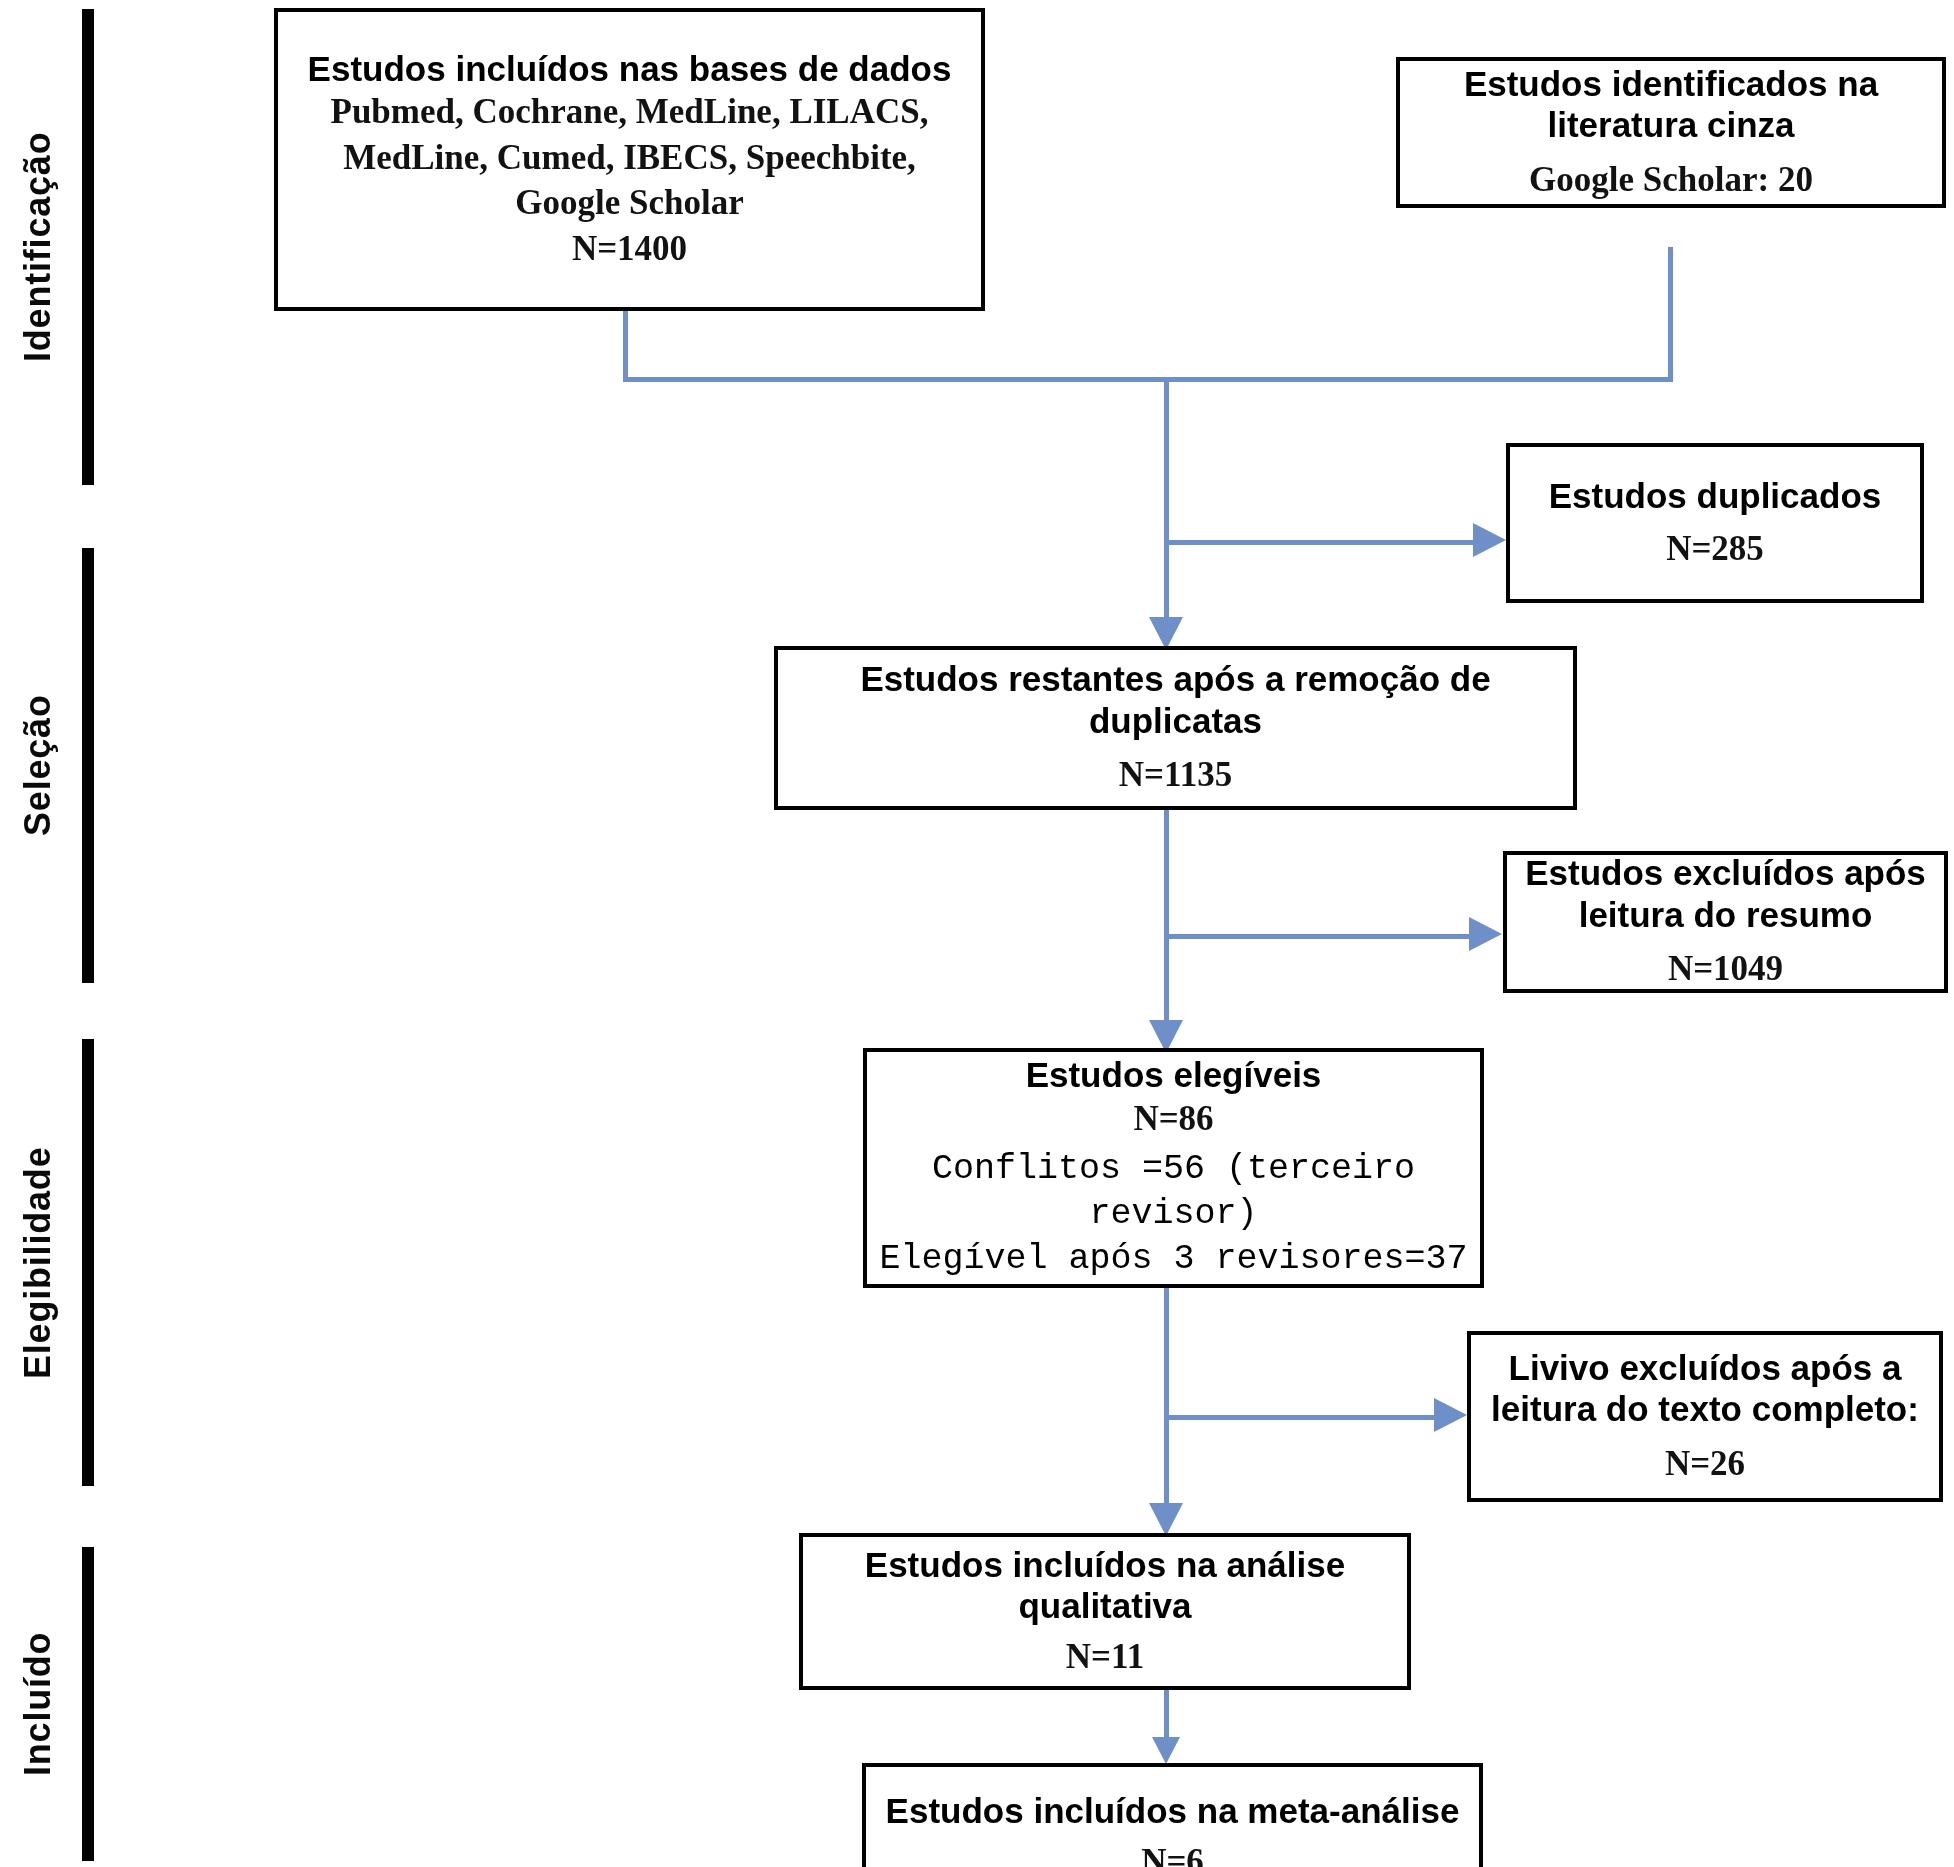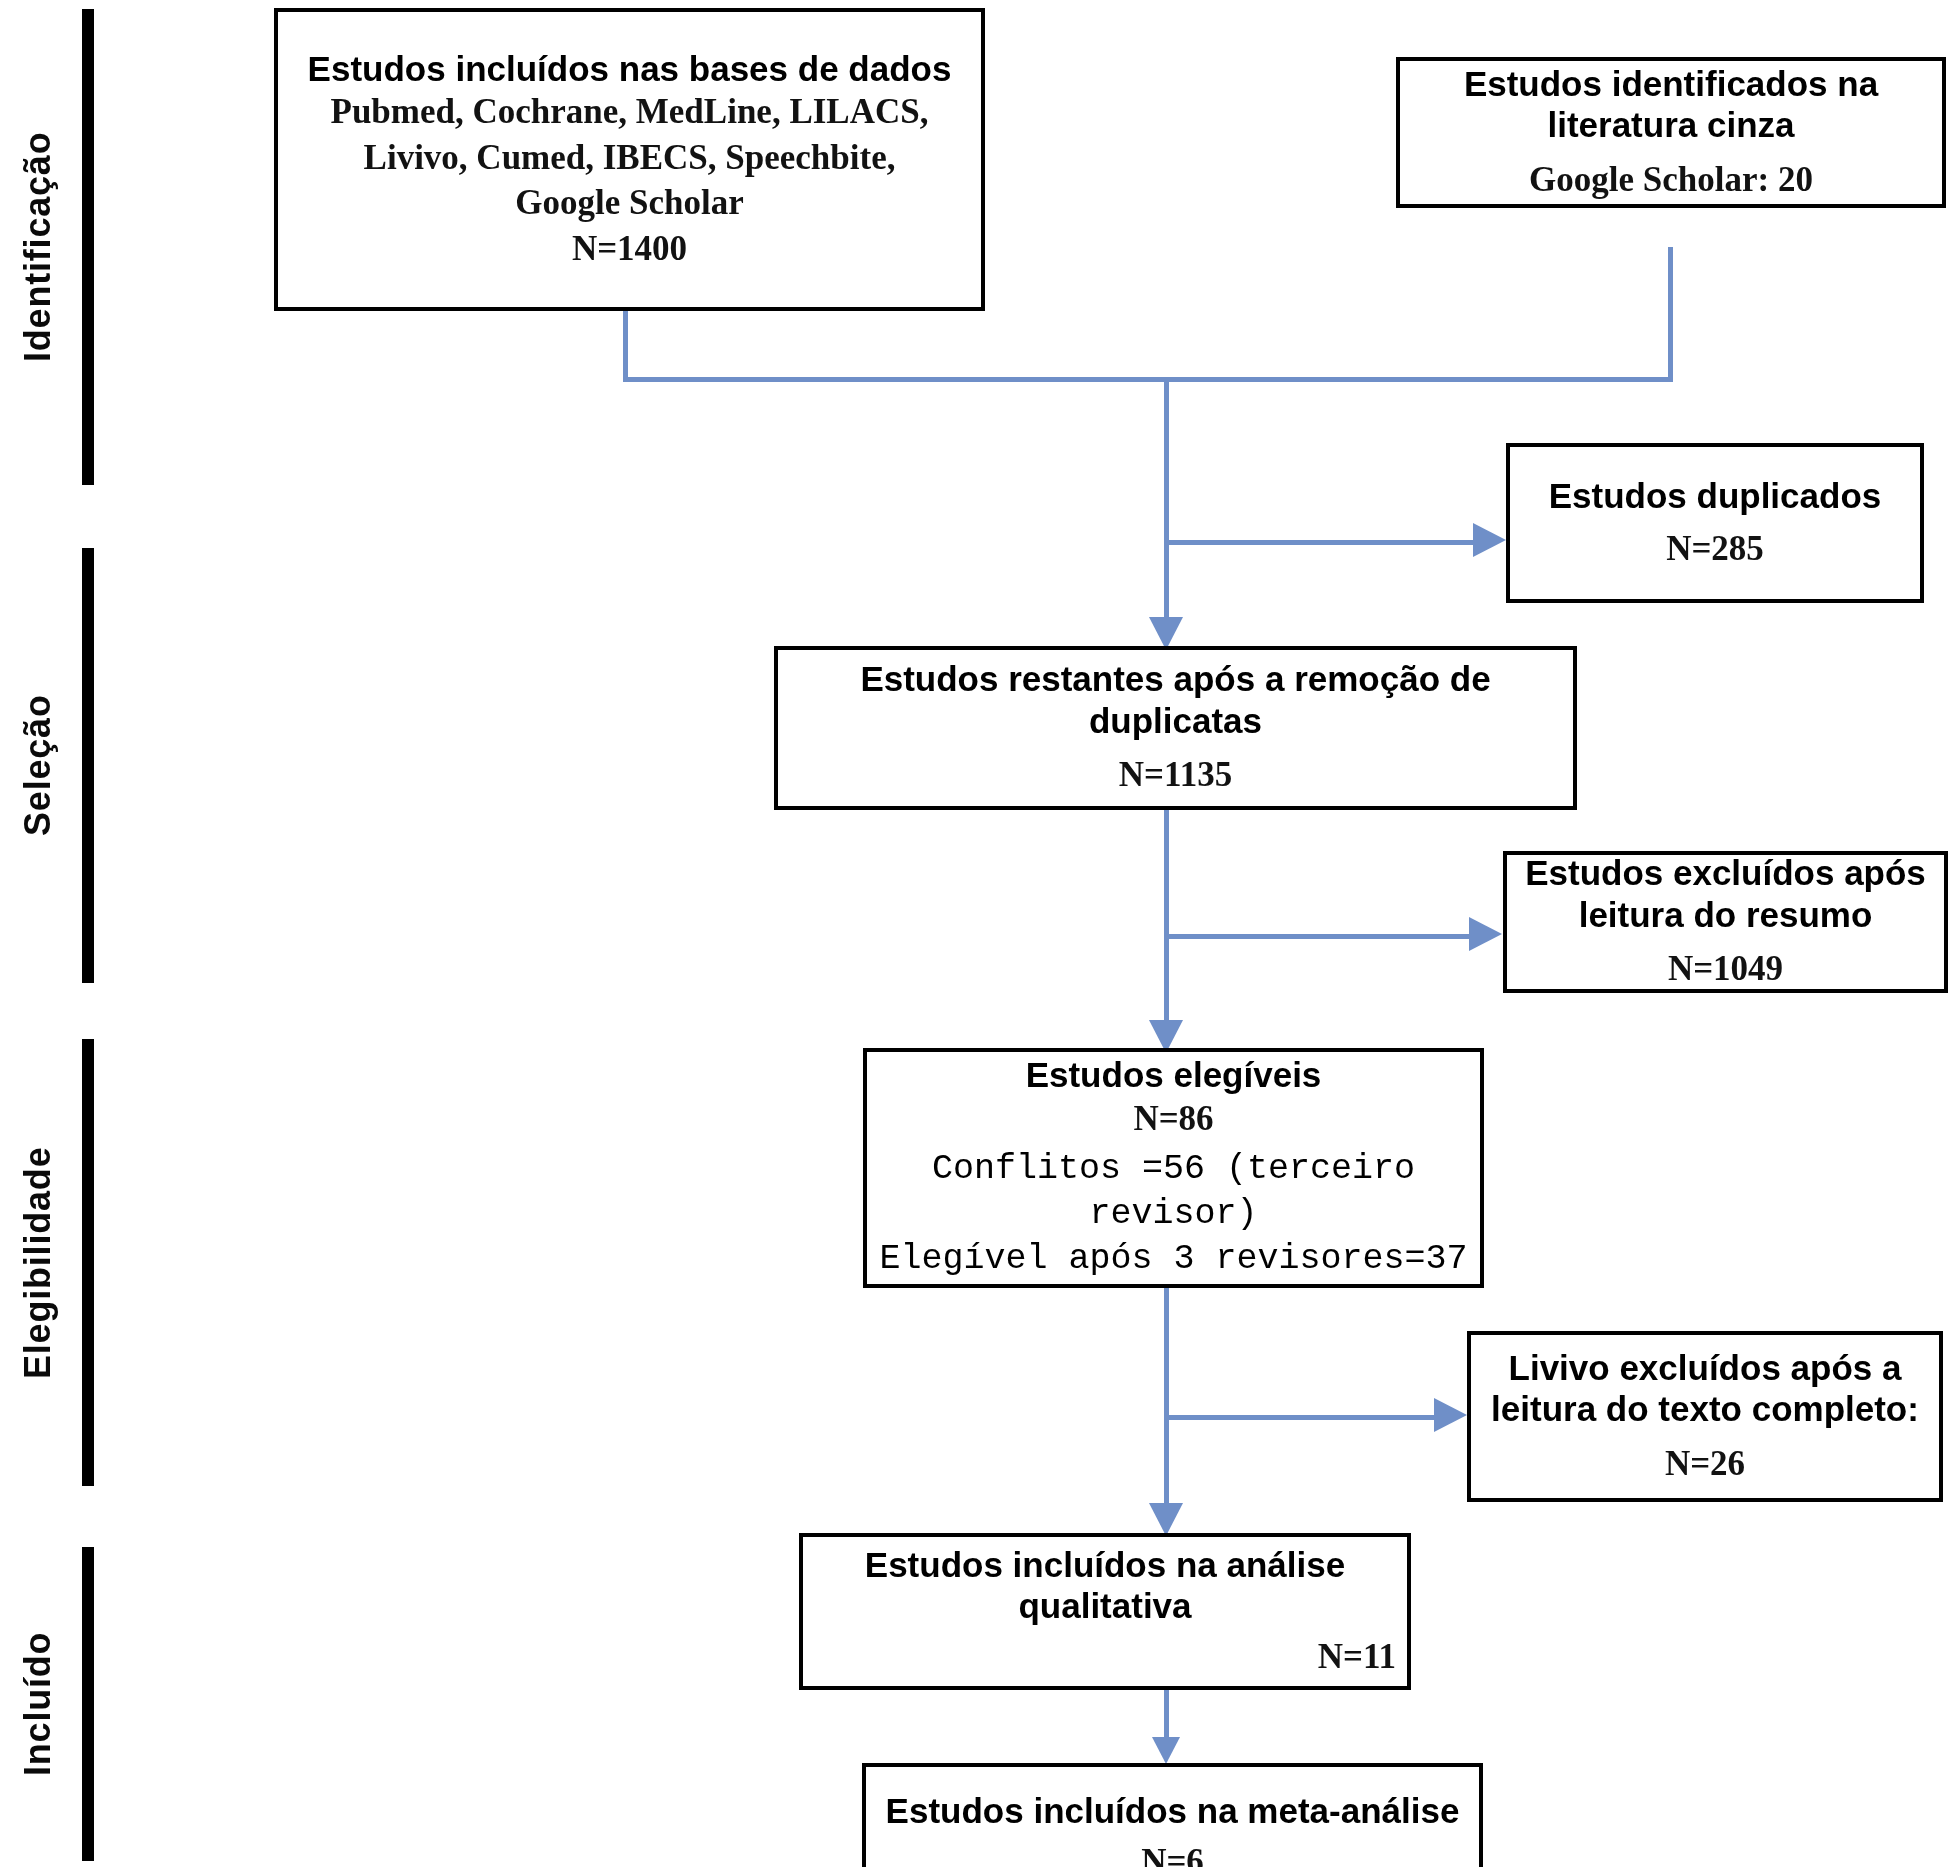--- a/index.html
+++ b/index.html
@@ -134,21 +134,21 @@
 
   <div class="ln-h" style="left:1164px;top:1415px;width:275px;"></div>
   <div class="arrow-r" style="left:1434px;top:1398px;"></div>
 
   <div class="ln-v" style="left:1164px;top:1689px;height:53px;"></div>
   <div class="arrow-d sm" style="left:1152px;top:1737px;"></div>
 
   <div class="node" style="left:274px;top:7.9px;width:711px;height:303px;">
     <span class="ln hd s44">Estudos incluídos nas bases de dados</span>
     <span class="ln sr s44">Pubmed, Cochrane, MedLine, LILACS,</span>
-    <span class="ln sr s44">Livivo, Cumed, IBECS, Speechbite,</span>
+    <span class="ln sr s44">MedLine, Cumed, IBECS, Speechbite,</span>
     <span class="ln sr s44">Google Scholar</span>
     <span class="ln sr s44">N=1400</span>
   </div>
 
   <div class="node" style="left:1396px;top:57px;width:550px;height:151px;">
     <span class="ln hd s44">Estudos identificados na</span>
     <span class="ln hd s44">literatura cinza</span>
     <span class="ln sr s44" style="margin-top:11px;">Google Scholar: 20</span>
   </div>
 
@@ -177,21 +177,21 @@
   </div>
 
   <div class="node" style="left:1467px;top:1331px;width:476px;height:171px;">
     <span class="ln hd s44">Livivo excluídos após a</span>
     <span class="ln hd s44">leitura do texto completo:</span>
     <span class="ln sr s44" style="margin-top:11px;">N=26</span>
   </div>
 
   <div class="node" style="left:799px;top:1533px;width:612px;height:157px;">
     <span class="ln hd s44">Estudos incluídos na análise qualitativa</span>
-    <span class="ln sr s44" style="margin-top:7.9px;text-align:right;">N=11</span>
+    <span class="ln sr s44" style="margin-top:7.9px;">N=11</span>
   </div>
 
   <div class="node" style="left:862px;top:1763px;width:621px;height:149px;">
     <span class="ln hd s44">Estudos incluídos na meta-análise</span>
     <span class="ln sr s44" style="margin-top:7.9px;">N=6</span>
   </div>
 
 </div>
 
 

